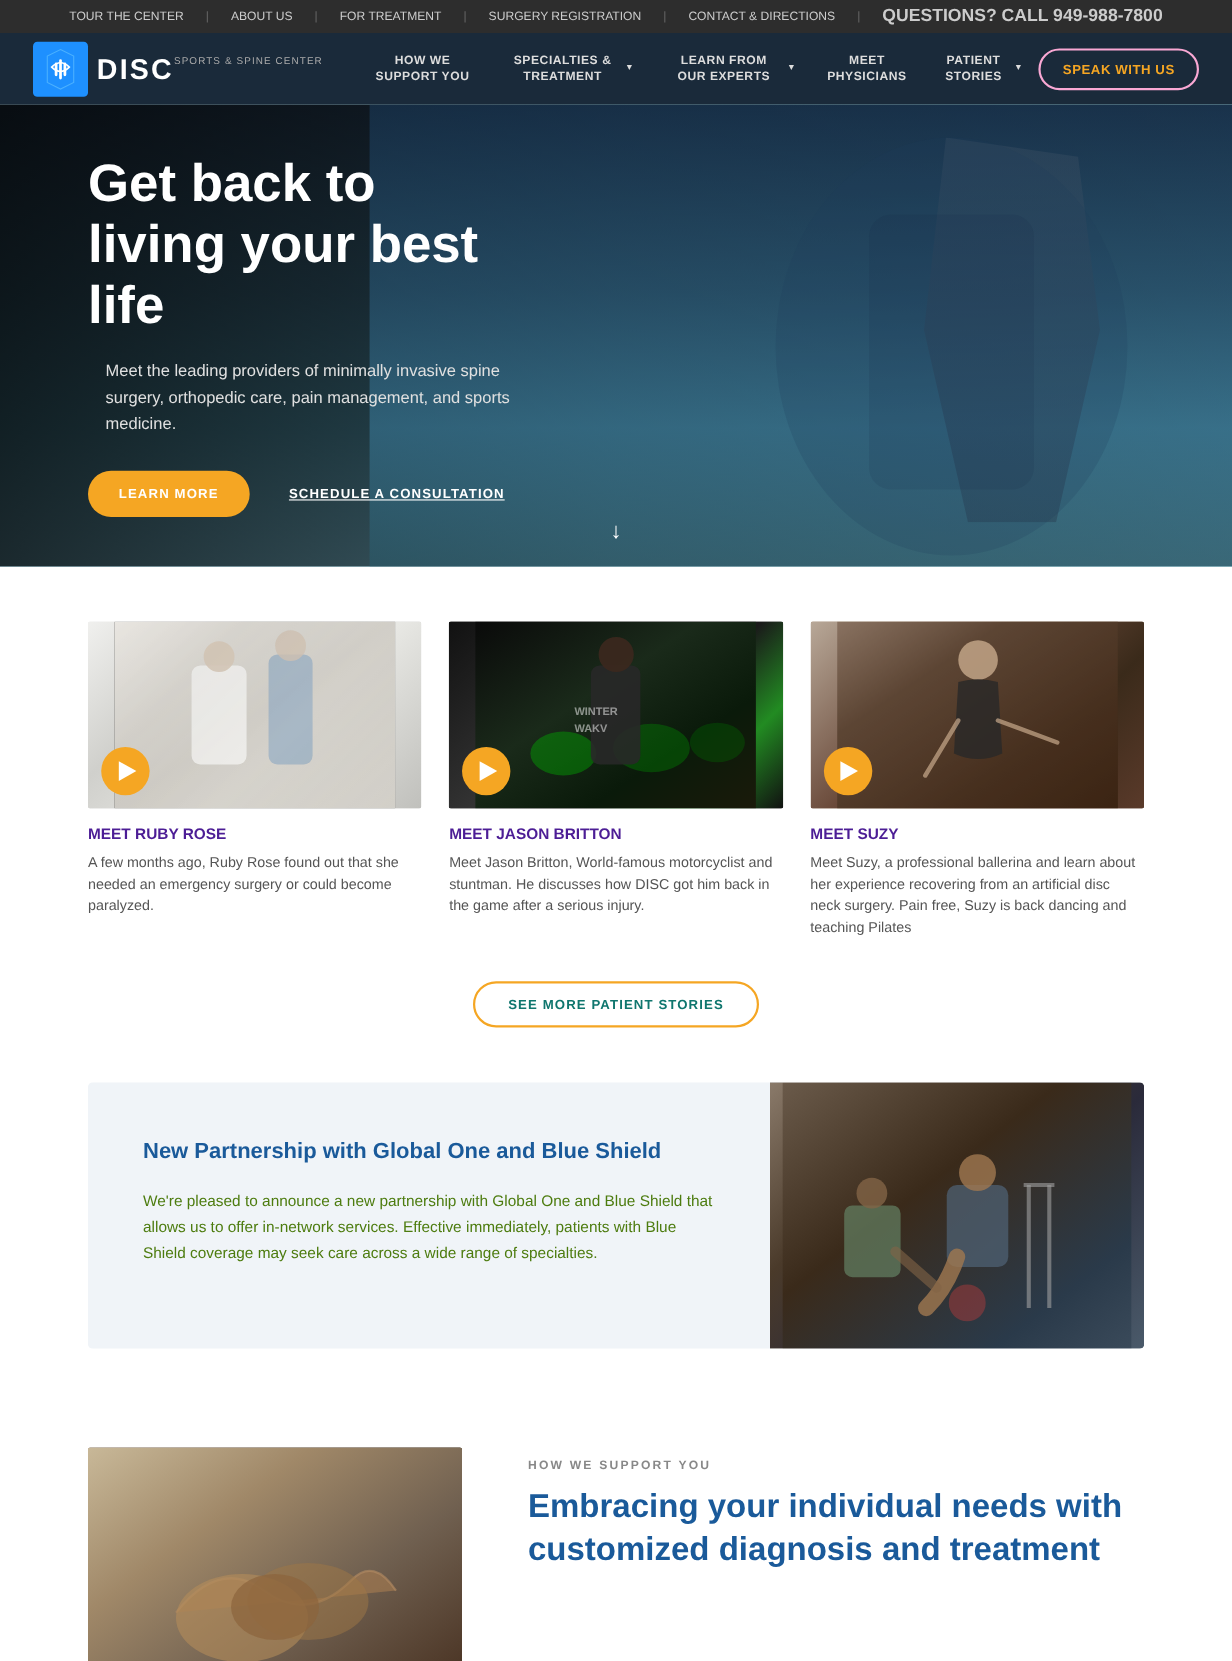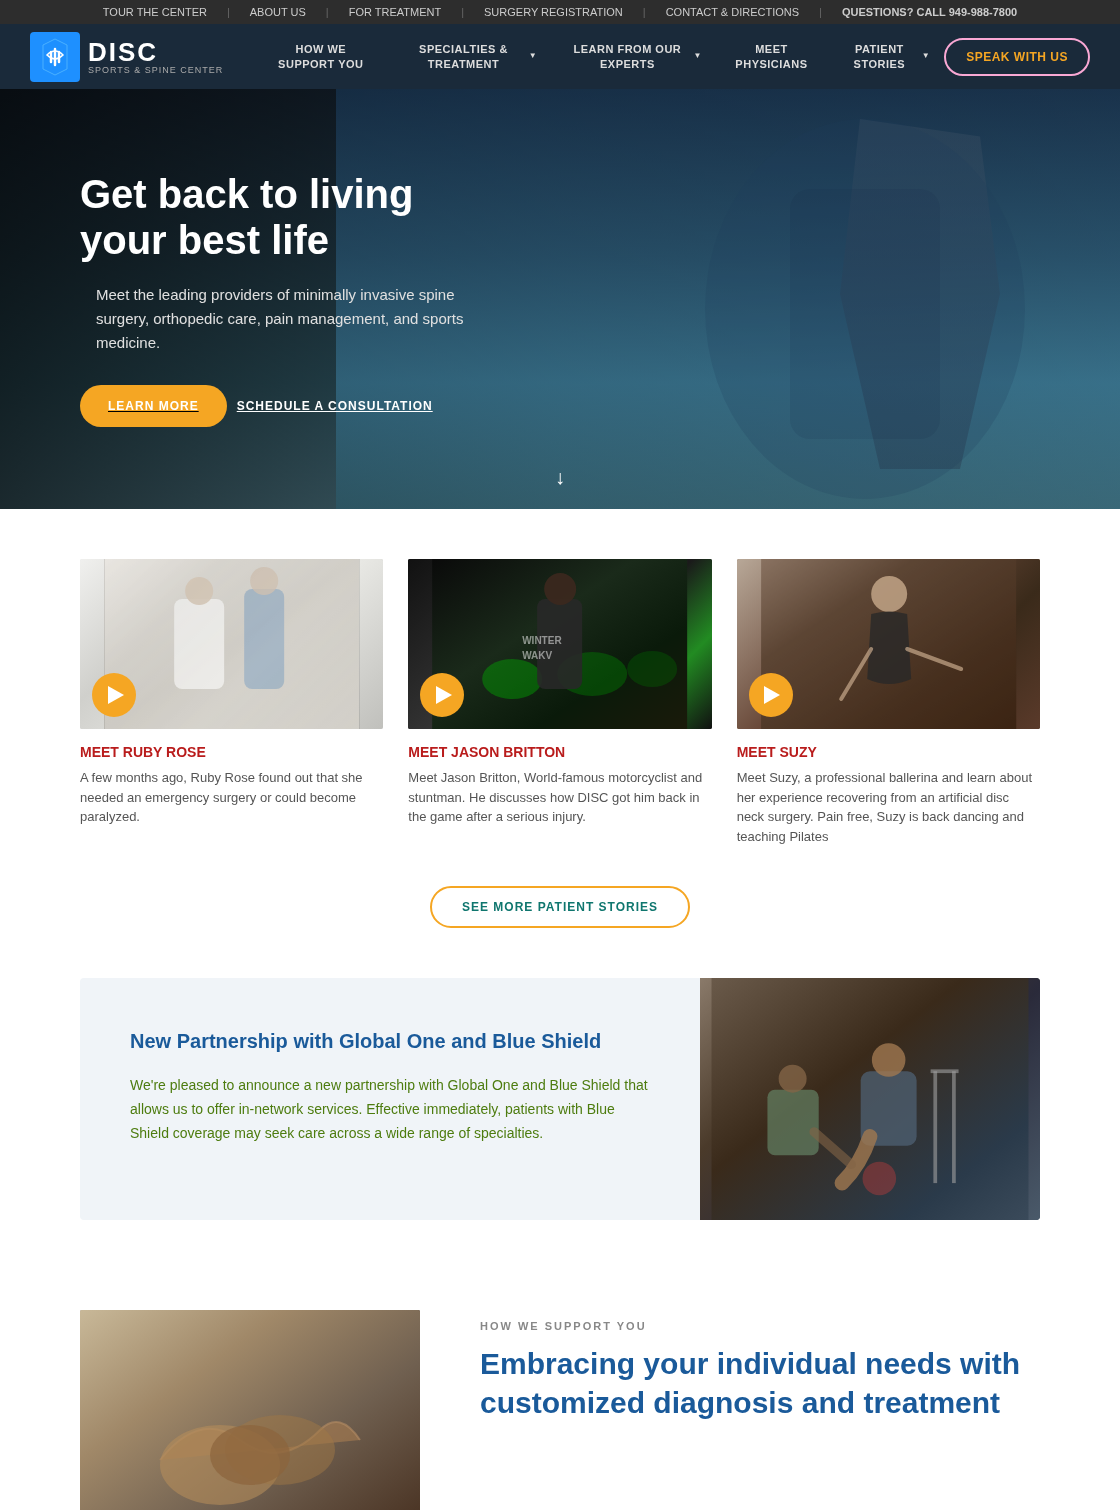--- a/index.html
+++ b/index.html
@@ -19,21 +19,21 @@
       color: #ccc;
       text-decoration: none;
       font-size: 11px;
     }
     .top-bar .separator {
       color: #666;
       font-size: 11px;
     }
     .top-bar .phone {
       color: #ccc;
-      font-size: 11px;
+      font-size: 16px;
       font-weight: bold;
     }
 
     
     .main-nav {
       background: #1a2a3a;
       display: flex;
       align-items: center;
       padding: 0 30px;
       height: 65px;
@@ -50,21 +50,21 @@
       border-radius: 4px;
       display: flex;
       align-items: center;
       justify-content: center;
       margin-right: 8px;
       position: relative;
       overflow: hidden;
     }
     .logo-text-area {
       display: flex;
-      flex-direction: column;
+      flex-direction: row;
     }
     .logo-disc {
       color: #fff;
       font-size: 26px;
       font-weight: 900;
       letter-spacing: 2px;
       line-height: 1;
     }
     .logo-subtitle {
       color: #aaa;
@@ -143,37 +143,36 @@
       opacity: 0.5;
     }
     .hero-content {
       position: relative;
       z-index: 2;
       padding: 0 80px;
       max-width: 550px;
     }
     .hero-title {
       color: #fff;
-      font-size: 40px;
+      font-size: 48px;
       font-weight: 900;
       line-height: 1.15;
       margin-bottom: 20px;
     }
     .hero-subtitle {
       color: #e0e0e0;
       font-size: 15px;
       line-height: 1.6;
       margin-bottom: 30px;
       margin-left: 16px;
     }
     .hero-buttons {
       display: flex;
       align-items: center;
-      gap: 10px;
-      text-decoration: underline;
+      gap: 36px;
     }
     .btn-learn-more {
       background: #f5a623;
       color: #fff;
       border: none;
       padding: 14px 28px;
       font-size: 12px;
       font-weight: bold;
       cursor: pointer;
       border-radius: 25px;
@@ -277,21 +276,21 @@
       width: 0;
       height: 0;
       border-top: 9px solid transparent;
       border-bottom: 9px solid transparent;
       border-left: 16px solid #fff;
       margin-left: 3px;
     }
     .story-title {
       font-size: 14px;
       font-weight: bold;
-      color: #b91c1c;
+      color: #4c1d95;
       margin-bottom: 8px;
       text-transform: uppercase;
     }
     .story-desc {
       font-size: 13px;
       color: #555;
       line-height: 1.5;
     }
     .see-more-btn-wrapper {
       display: flex;

